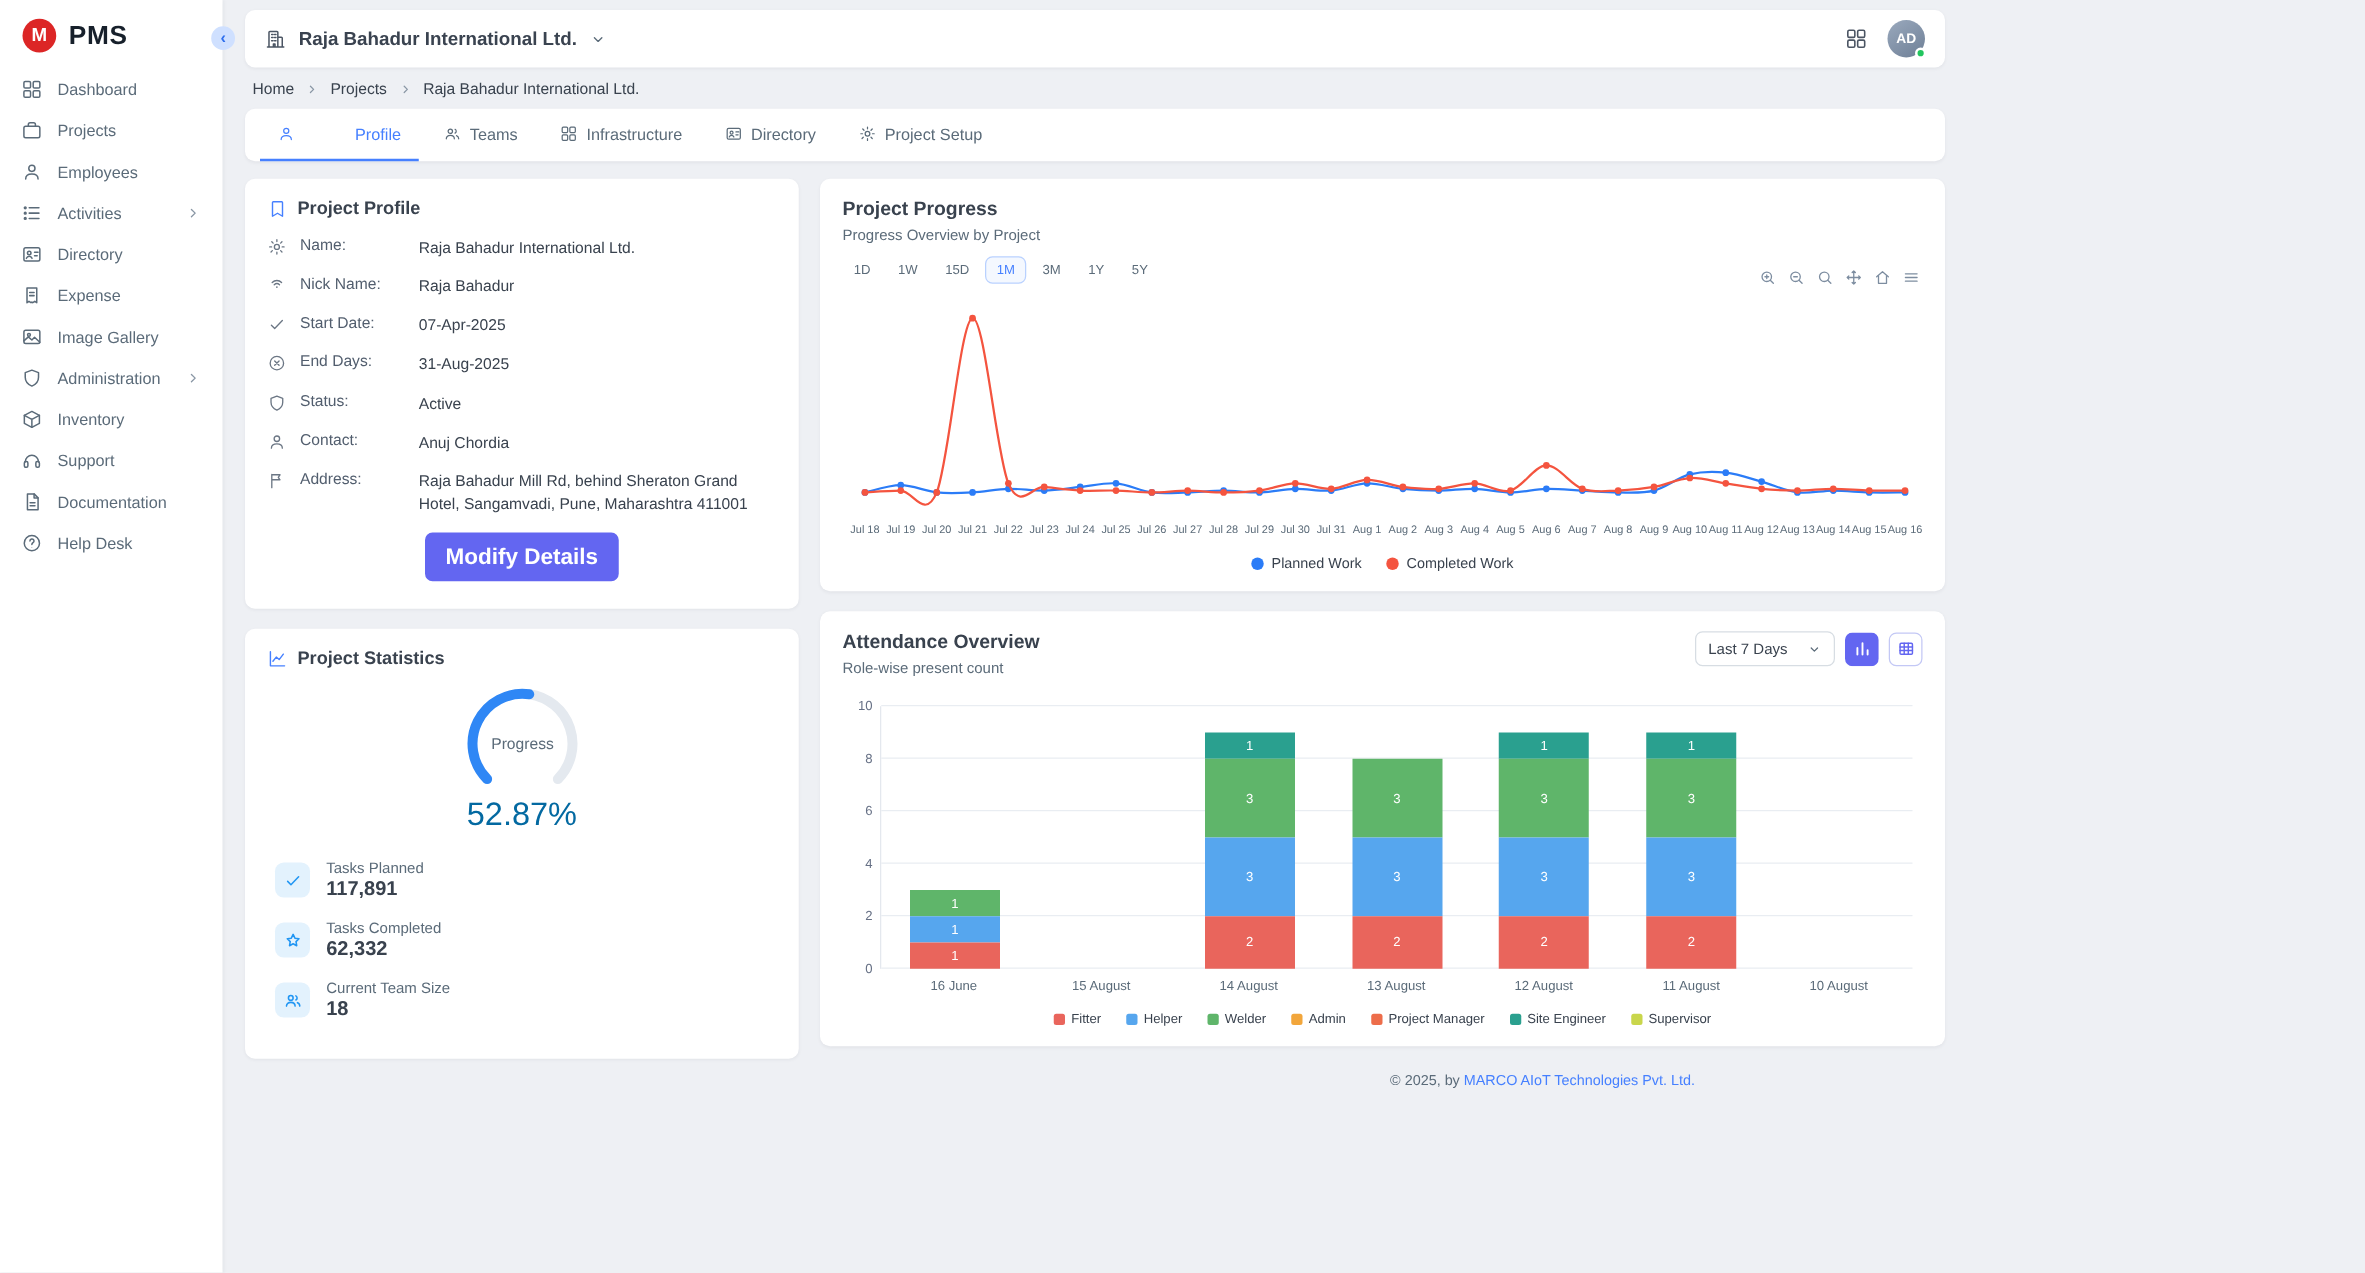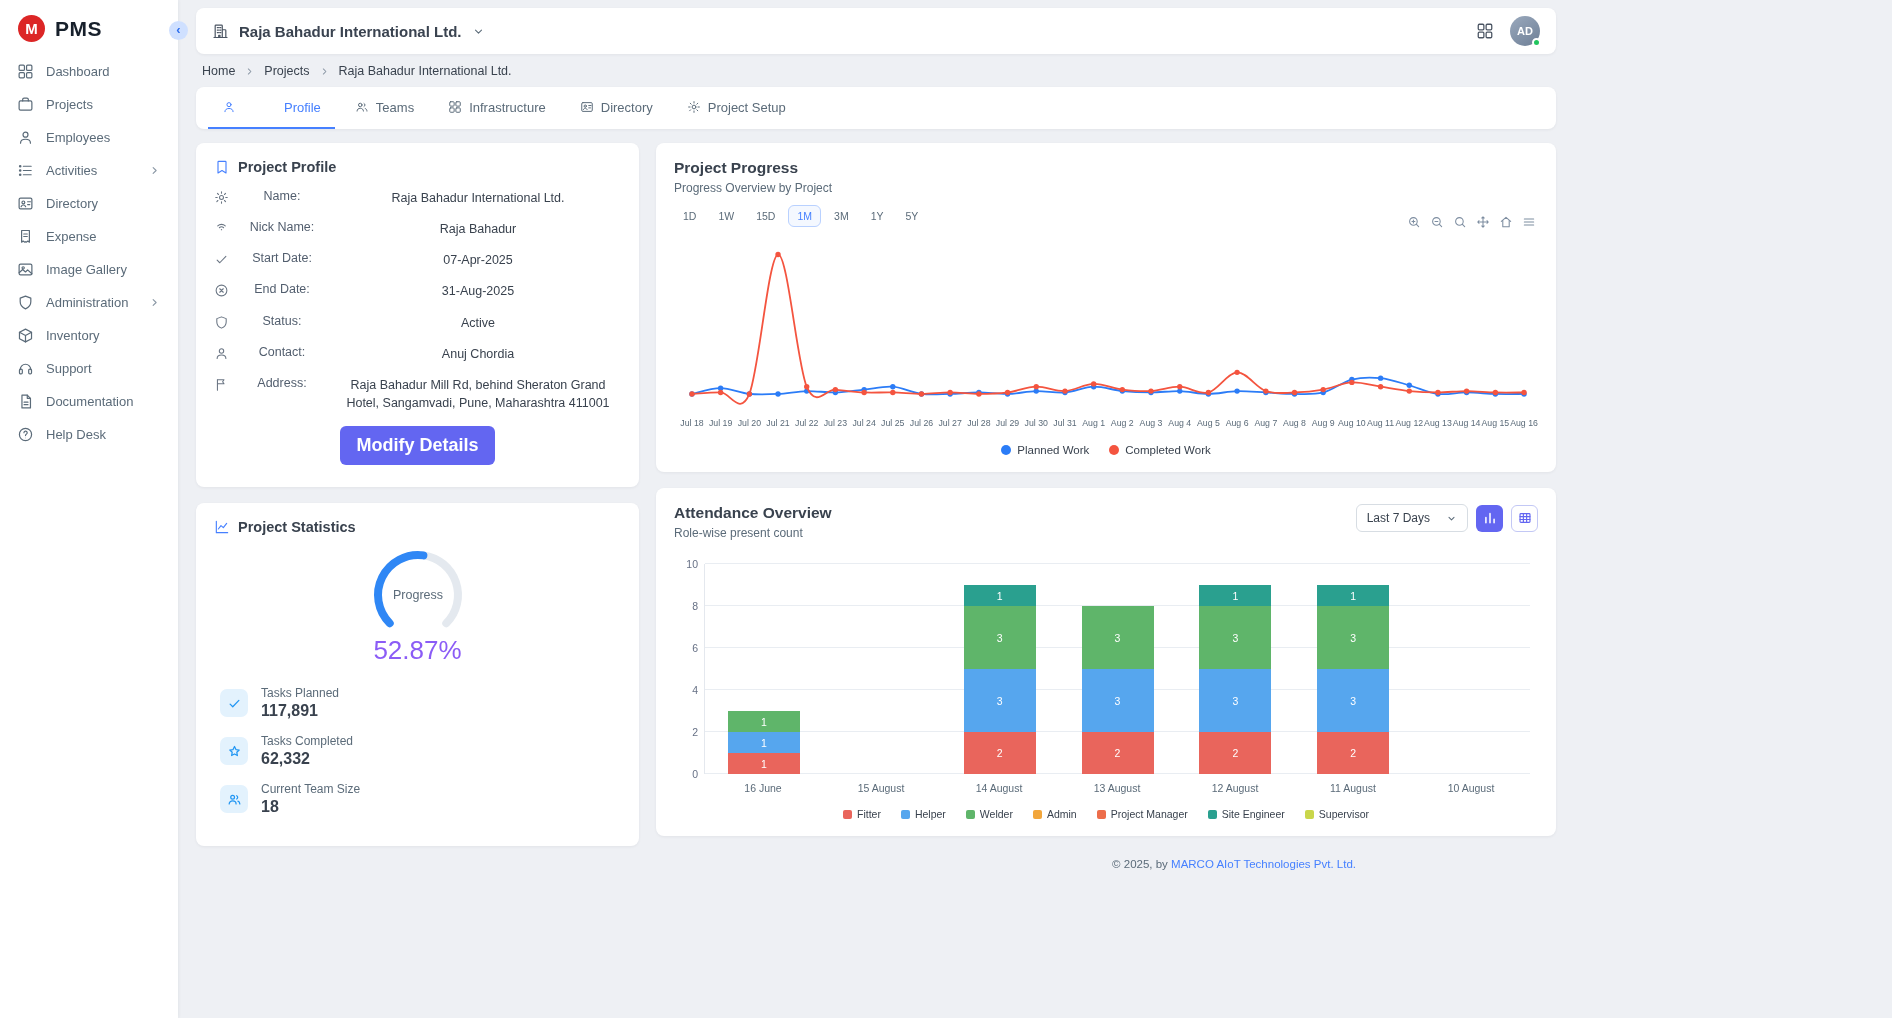--- a/index.html
+++ b/index.html
@@ -47,32 +47,32 @@
   .content-grid { display:flex; gap:17px; align-items:flex-start; }
   .col-left { width:443px; flex:0 0 443px; }
   .col-right { flex:1; min-width:0; }
   .card { background:#fff; border-radius:8px; box-shadow:0 1px 3px rgba(27,34,44,.06); padding:16px 18px; }
   .card-title { display:flex; align-items:center; gap:8px; font-size:14.5px; font-weight:600; color:#39424e; }
   .card-title .icon { width:16px; height:16px; color:#4680ff; }
   .card-sub { font-size:12px; color:#5b6b79; margin-top:4px; }
 
   
   .profile-card { margin-bottom:16px; }
-  #profile-fields { margin-top:14px;text-align:center; }
+  #profile-fields { margin-top:14px; }
   .f-row { display:flex; align-items:flex-start; gap:11px; margin-bottom:13px; font-size:12.5px; }
   .f-icon { width:15px; height:15px; color:#6b7684; margin-top:1px; }
   .f-label { width:84px; flex:0 0 84px; color:#525e6e; }
   .f-value { flex:1; color:#39424e; line-height:1.45; }
   .btn-row { text-align:center; margin:14px 0 6px; }
   .btn-primary { background:#6366f1; color:#fff; border:none; border-radius:6px; padding:9px 16px; font-size:18px; font-weight:600; cursor:pointer; font-family:inherit; }
 
   
   .stats-card { min-height:332px; }
   .gauge-wrap { text-align:center; margin-top:10px; }
-  .gauge-pct { font-size:26px; color:#8b5cf6; margin-top:-6px; }
+  .gauge-pct { font-size:26px; color:#0369a1; margin-top:-6px; }
   #stats-list { margin-top:20px; padding-left:6px; }
   .stat-row { display:flex; align-items:center; gap:13px; margin-bottom:14px; }
   .stat-icon { width:28px; height:28px; border-radius:7px; background:#e3f2fd; color:#2196f3; display:grid; place-items:center; }
   .stat-icon svg { width:15px; height:15px; }
   .stat-label { font-size:12px; color:#5b6b79; }
   .stat-value { font-size:16px; font-weight:700; color:#39424e; margin-top:2px; }
 
   
   .progress-card { position:relative; margin-bottom:16px; }
   #ranges { display:flex; gap:4px; margin-top:10px; }
@@ -393,21 +393,21 @@
                 <span class="f-label">Start Date:</span>
                 <span class="f-value">07-Apr-2025</span>
               </div>
               <div class="f-row">
                 <span class="icon f-icon">
                   <svg viewBox="0 0 24 24" fill="none" stroke="currentColor" stroke-width="1.7" stroke-linecap="round" stroke-linejoin="round">
                     <circle cx="12" cy="12" r="8.6"></circle>
                     <path d="M9.2 9.2l5.6 5.6M14.8 9.2l-5.6 5.6"></path>
                   </svg>
                 </span>
-                <span class="f-label">End Date:</span>
+                <span class="f-label">End Days:</span>
                 <span class="f-value">31-Aug-2025</span>
               </div>
               <div class="f-row">
                 <span class="icon f-icon">
                   <svg viewBox="0 0 24 24" fill="none" stroke="currentColor" stroke-width="1.7" stroke-linecap="round" stroke-linejoin="round">
                     <path d="M12 3l7.5 2.8V11c0 4.6-3.2 8.2-7.5 10-4.3-1.8-7.5-5.4-7.5-10V5.8z"></path>
                   </svg>
                 </span>
                 <span class="f-label">Status:</span>
                 <span class="f-value">Active</span>

